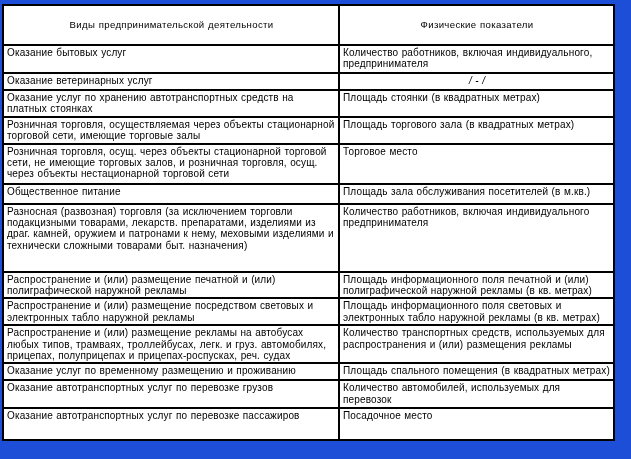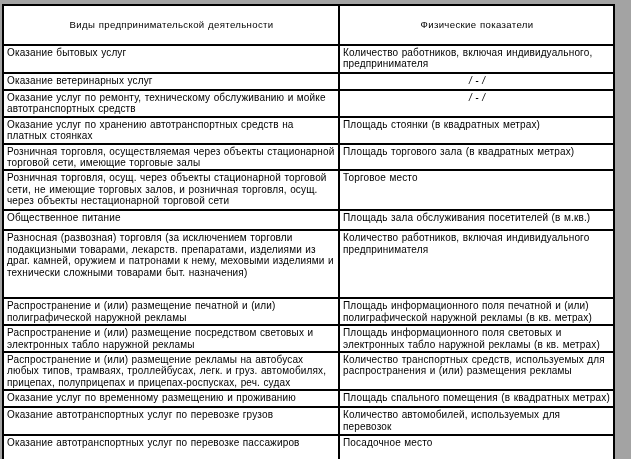--- a/index.html
+++ b/index.html
@@ -11,21 +11,21 @@
     width: 631px;
     height: 459px;
     font-family: "Liberation Sans", sans-serif;
     color: #000000;
     overflow: hidden;
   }
   #page {
     position: relative;
     width: 631px;
     height: 459px;
-    background: #a3a3a3;
+    background: #1d4ed8;
   }
   table.envd {
     position: absolute;
     left: 2px;
     top: 4px;
     width: 611px;
     border-collapse: collapse;
     table-layout: fixed;
     background: #ffffff;
   }
@@ -80,24 +80,20 @@
       <tr style="height:28px;">
         <td class="vmid">Оказание бытовых услуг</td>
         <td>Количество       работников, включая индивидуального, предпринимателя</td>
       </tr>
 
       <tr style="height:17px;">
         <td class="vmid">Оказание ветеринарных услуг</td>
         <td class="center">/ - /</td>
       </tr>
 
-      <tr style="height:19px;">
-        <td>Оказание услуг по ремонту, техническому обслуживанию и мойке автотранспортных средств</td>
-        <td class="center">/ - /</td>
-      </tr>
 
       <tr style="height:23px;">
         <td>Оказание услуг по  хранению автотранспортных средств на платных стоянках</td>
         <td class="vmid">Площадь  стоянки  (в квадратных метрах)</td>
       </tr>
 
       <tr style="height:24px;">
         <td>Розничная торговля, осуществляемая через объекты стационарной торговой  сети,   имеющие торговые залы</td>
         <td class="vmid">Площадь  торгового  зала  (в квадратных метрах)</td>
       </tr>

